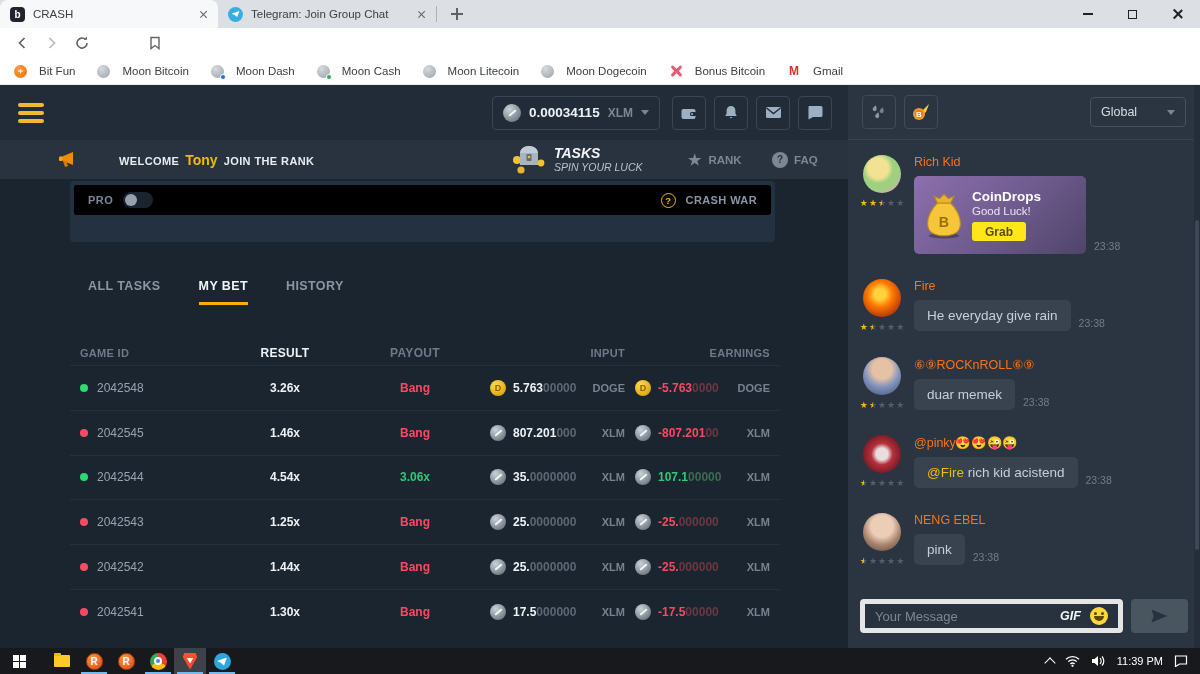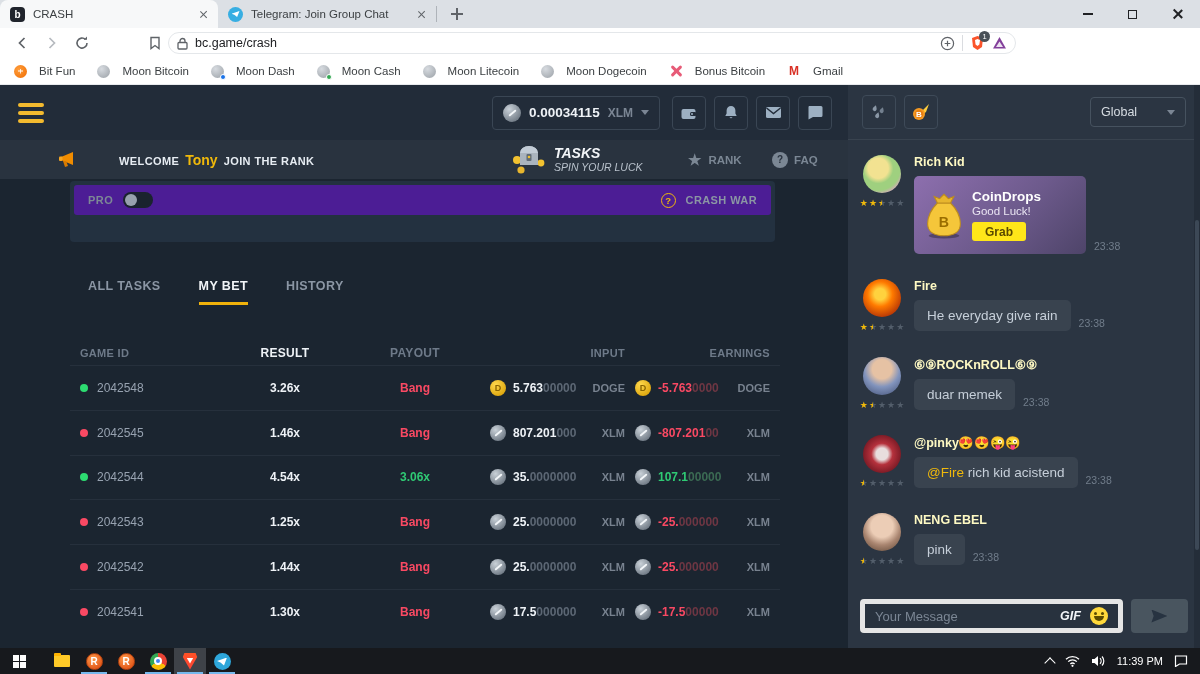--- a/index.html
+++ b/index.html
@@ -86,21 +86,21 @@
   .tasks-col { display:flex; flex-direction:column; }
   .tasks-title { color:#f2f5f8; font-weight:bold; font-style:italic; font-size:14px; }
   .tasks-sub { color:#b9c2cc; font-style:italic; font-size:10.5px; }
   .rankgrp { position:absolute; left:688px; top:0; height:39px; display:flex; align-items:center; gap:7px; color:#7b8794; font-weight:bold; font-size:11.5px; }
   .faqgrp { position:absolute; left:772px; top:0; height:39px; display:flex; align-items:center; gap:6px; color:#7b8794; font-weight:bold; font-size:11.5px; }
   .star-g { color:#7b8794; font-size:15px; line-height:1; }
   .qball { width:16px; height:16px; border-radius:50%; background:#7b8794; color:#29333f; font-size:10px; font-weight:bold; display:flex; align-items:center; justify-content:center; }
 
   .content { position:absolute; left:0; top:94px; width:848px; height:469px; }
   .game-panel { position:absolute; left:70px; top:2px; width:705px; height:61px; background:#233140; border-radius:4px; }
-  .pro-row { margin:4px; height:30px; background:#4c1d95; border-radius:3px; display:flex; align-items:center; padding:0 14px; gap:10px; }
+  .pro-row { margin:4px; height:30px; background:#000000; border-radius:3px; display:flex; align-items:center; padding:0 14px; gap:10px; }
   .pro-label { color:#7d8896; font-weight:bold; font-size:11px; letter-spacing:.5px; }
   .toggle { width:30px; height:16px; border-radius:8px; background:#1a232e; position:relative; }
   .knob { position:absolute; left:2px; top:2px; width:12px; height:12px; border-radius:50%; background:#97a1ad; }
   .spacer { flex:1; }
   .qring { width:15px; height:15px; border-radius:50%; border:1.5px solid #f0b90b; color:#f0b90b; font-size:9.5px; font-weight:bold; display:flex; align-items:center; justify-content:center; }
   .cw-label { color:#8b96a4; font-weight:bold; font-size:11px; letter-spacing:.4px; }
 
   .bet-tabs { position:absolute; left:88px; top:100px; display:flex; gap:38px; }
   .btab { color:#8b96a4; font-weight:bold; font-size:12.5px; letter-spacing:.4px; padding-bottom:9px; }
   .btab.active { color:#f2f5f8; border-bottom:3px solid #f0b20b; }
@@ -136,21 +136,21 @@
   .av { width:38px; height:38px; border-radius:50%; }
   .av1 { background:radial-gradient(circle at 40% 35%, #f2e291 0 30%, #9fd07f 45% 65%, #d8a7c0 80%, #7ba6c9 100%); }
   .av2 { background:radial-gradient(circle at 45% 40%, #ffd23e 0 18%, #ff7a00 40%, #a52607 85%, #5e1203 100%); }
   .av3 { background:radial-gradient(circle at 50% 32%, #e6c2a4 0 30%, #8294bd 55%, #5d6d94 80%, #43506f 100%); }
   .av4 { background:radial-gradient(circle at 50% 50%, #e8dede 0 22%, #b5313c 40%, #6e1520 80%, #49101a 100%); }
   .av5 { background:radial-gradient(circle at 50% 35%, #eccdb6 0 35%, #a98570 60%, #6b5140 90%, #4c3a2d 100%); }
   .stars { margin-top:6px; display:flex; gap:1px; font-size:9px; line-height:1; }
   .st { color:#535e6b; } .st.f { color:#f0b90b; }
   .st.h { background:linear-gradient(90deg,#f0b90b 55%,#535e6b 55%); -webkit-background-clip:text; background-clip:text; color:transparent; }
   .mbody { display:flex; flex-direction:column; min-width:0; }
-  .mname { color:#fef9c3; font-weight:bold; font-size:12.5px; margin-bottom:7px; white-space:nowrap; }
+  .mname { color:#f97316; font-weight:normal; font-size:12.5px; margin-bottom:7px; white-space:nowrap; }
   .brow { display:flex; align-items:flex-end; gap:8px; }
   .bubble { background:#39434f; border-radius:5px; padding:8px 13px; color:#c6cfd9; font-size:13.5px; white-space:nowrap; }
   .bubble .mention { color:#f0b90b; }
   .ts { color:#717d8b; font-size:10.5px; padding-bottom:2px; }
   .cd-card { width:172px; height:78px; border-radius:5px; background:linear-gradient(135deg,#8d6fae 0%,#6d5a8c 55%,#4e4469 100%); display:flex; align-items:center; padding:6px 8px; gap:6px; }
   .cd-col { display:flex; flex-direction:column; align-items:flex-start; }
   .cd-title { color:#fff; font-weight:bold; font-size:13.5px; }
   .cd-sub { color:#e9e4f2; font-size:11.5px; margin-top:1px; }
   .grab-btn { margin-top:5px; background:#ffe619; color:#5a4a00; font-weight:bold; font-size:12px; border-radius:3px; padding:2.5px 13px; }
   .chat-input { position:absolute; left:0; bottom:7px; width:352px; padding:8px 12px; display:flex; gap:8px; align-items:center; }
@@ -232,43 +232,20 @@
       <svg width="16" height="16" viewBox="0 0 16 16">
           <path d="M13 8a5 5 0 1 1-1.5-3.5" fill="none" stroke="#5f6368" stroke-width="1.6"></path>
           <path d="M13 1.5v3.2h-3.2z" fill="#5f6368"></path>
         </svg>
     </span>
     <span class="navic" style="margin-left:58px">
       <svg width="14" height="14" viewBox="0 0 14 14">
           <path d="M3 1.5h8v11L7 9.5l-4 3z" fill="none" stroke="#5f6368" stroke-width="1.4"></path>
         </svg>
     </span>
-    <div class="urlfield">
-      <svg width="11" height="13" viewBox="0 0 11 13">
-          <rect x="1" y="5.5" width="9" height="6.5" rx="1" fill="none" stroke="#5f6368" stroke-width="1.3"></rect>
-          <path d="M3 5.5V4a2.5 2.5 0 0 1 5 0v1.5" fill="none" stroke="#5f6368" stroke-width="1.3"></path>
-        </svg>
-      <span class="urltext">bc.game/crash</span>
-      <svg width="15" height="15" viewBox="0 0 16 16">
-          <circle cx="8" cy="8" r="6.5" fill="none" stroke="#5f6368" stroke-width="1.3"></circle>
-          <path d="M8 5v6M5 8h6" stroke="#5f6368" stroke-width="1.3"></path>
-        </svg>
-      <span class="vsep"></span>
-      <span class="shieldwrap">
-        <svg width="15" height="16" viewBox="0 0 15 16">
-            <path d="M7.5 1 13 3l-1 9-4.5 3L3 12 2 3z" fill="#fb542b"></path>
-            <path d="M7.5 4 10 5l-.6 4.5L7.5 11 5.6 9.5 5 5z" fill="#fff"></path>
-          </svg>
-        <span class="shieldbadge">1</span>
-      </span>
-      <svg width="15" height="14" viewBox="0 0 15 14" style="margin-left:7px">
-          <path d="M7.5 1 14 12.5H1z" fill="#83409b"></path>
-          <path d="M7.5 5.5 11 11H4z" fill="#fff" opacity=".85"></path>
-        </svg>
-    </div>
     <div class="toolbar-right">
       <svg width="15" height="13" viewBox="0 0 15 13">
           <path d="M7.5 0.5 14 12H1z" rx="2" fill="#9aa0a6"></path>
           <circle cx="5.8" cy="8.2" r="2.2" fill="#c7cace"></circle>
         </svg>
       <span class="vsep"></span>
       <span class="menuicon">
           <i></i>
           <i></i>
           <i></i>

